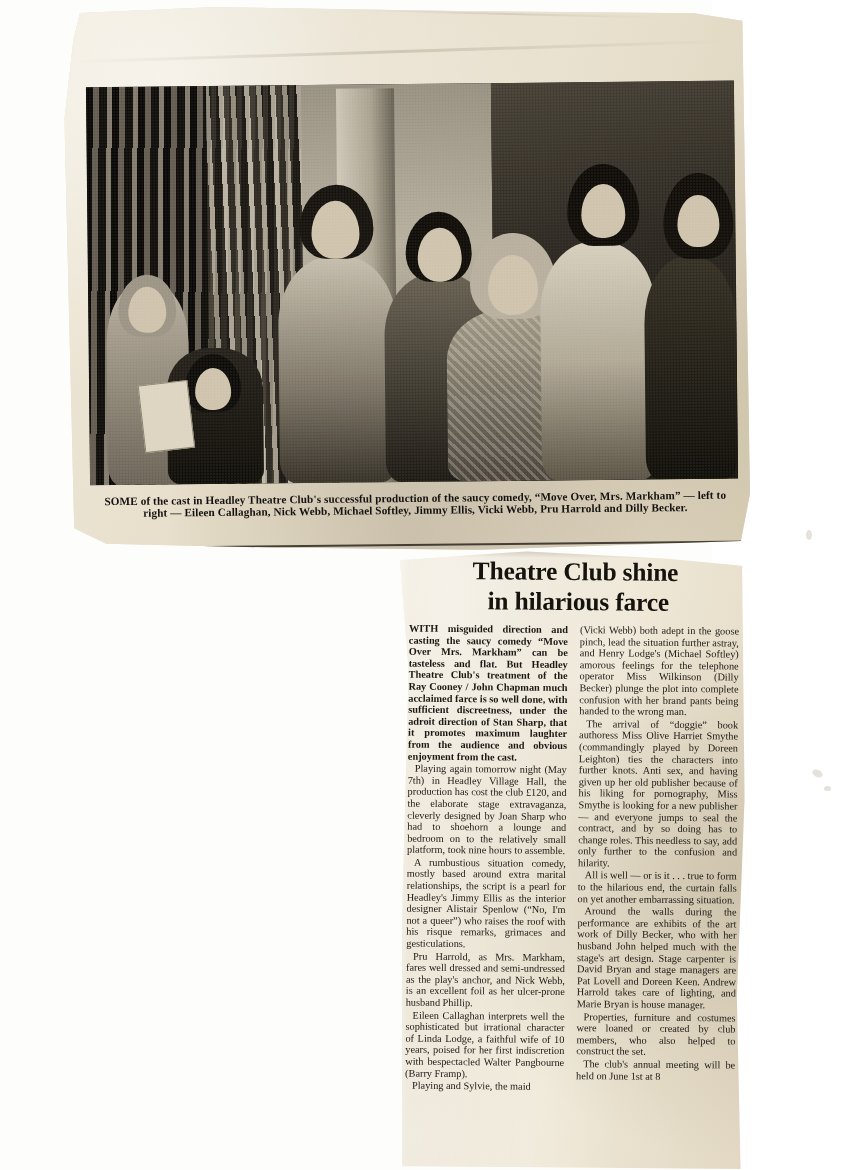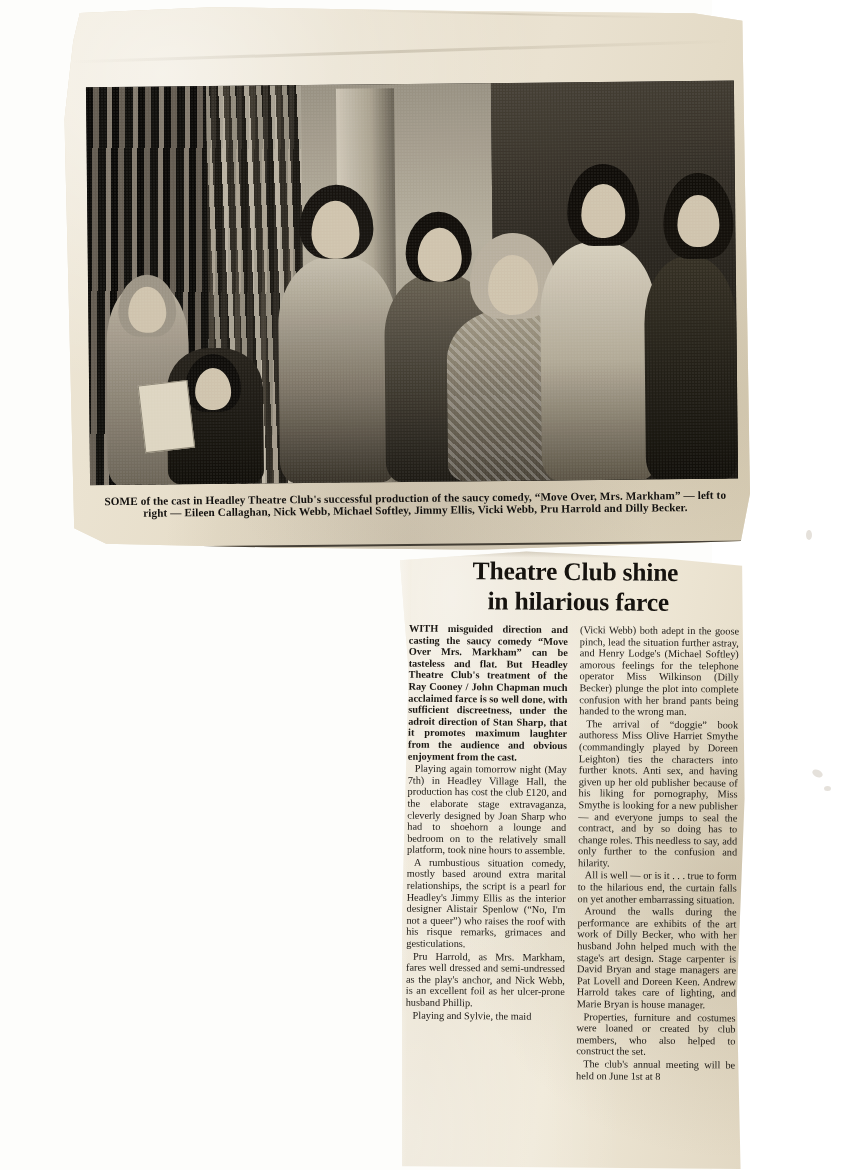--- a/index.html
+++ b/index.html
@@ -309,20 +309,21 @@
       <span class="hl-line">Theatre Club shine</span>
       <span class="hl-line hl-line2">in hilarious farce</span>
     </div>
 
     <div class="columns">
       <div class="col">
         <p class="lead">WITH misguided direction and casting the saucy comedy “Move Over Mrs. Markham” can be tasteless and flat. But Headley Theatre Club's treatment of the Ray Cooney / John Chapman much acclaimed farce is so well done, with sufficient discreetness, under the adroit direction of Stan Sharp, that it promotes maximum laughter from the audience and obvious enjoyment from the cast.</p>
         <p class="ind">Playing again tomorrow night (May 7th) in Headley Village Hall, the production has cost the club £120, and the elaborate stage extravaganza, cleverly designed by Joan Sharp who had to shoehorn a lounge and bedroom on to the relatively small platform, took nine hours to assemble.</p>
         <p class="ind">A rumbustious situation comedy, mostly based around extra marital relationships, the script is a pearl for Headley's Jimmy Ellis as the interior designer Alistair Spenlow (“No, I'm not a queer”) who raises the roof with his risque remarks, grimaces and gesticulations.</p>
         <p class="ind">Pru Harrold, as Mrs. Markham, fares well dressed and semi-undressed as the play's anchor, and Nick Webb, is an excellent foil as her ulcer-prone husband Phillip.</p>
+        <p class="ind">Eileen Callaghan interprets well the sophisticated but irrational character of Linda Lodge, a faithful wife of 10 years, poised for her first indiscretion with bespectacled Walter Pangbourne (Barry Framp).</p>
         <p class="ind">Playing and Sylvie, the maid</p>
       </div>
       <div class="col">
         <p>(Vicki Webb) both adept in the goose pinch, lead the situation further astray, and Henry Lodge's (Michael Softley) amorous feelings for the telephone operator Miss Wilkinson (Dilly Becker) plunge the plot into complete confusion with her brand pants being handed to the wrong man.</p>
         <p class="ind">The arrival of “doggie” book authoress Miss Olive Harriet Smythe (commandingly played by Doreen Leighton) ties the characters into further knots. Anti sex, and having given up her old publisher because of his liking for pornography, Miss Smythe is looking for a new publisher — and everyone jumps to seal the contract, and by so doing has to change roles. This needless to say, add only further to the confusion and hilarity.</p>
         <p class="ind">All is well — or is it . . . true to form to the hilarious end, the curtain falls on yet another embarrassing situation.</p>
         <p class="ind">Around the walls during the performance are exhibits of the art work of Dilly Becker, who with her husband John helped much with the stage's art design. Stage carpenter is David Bryan and stage managers are Pat Lovell and Doreen Keen. Andrew Harrold takes care of lighting, and Marie Bryan is house manager.</p>
         <p class="ind">Properties, furniture and costumes were loaned or created by club members, who also helped to construct the set.</p>
         <p class="ind">The club's annual meeting will be held on June 1st at 8</p>
       </div>

